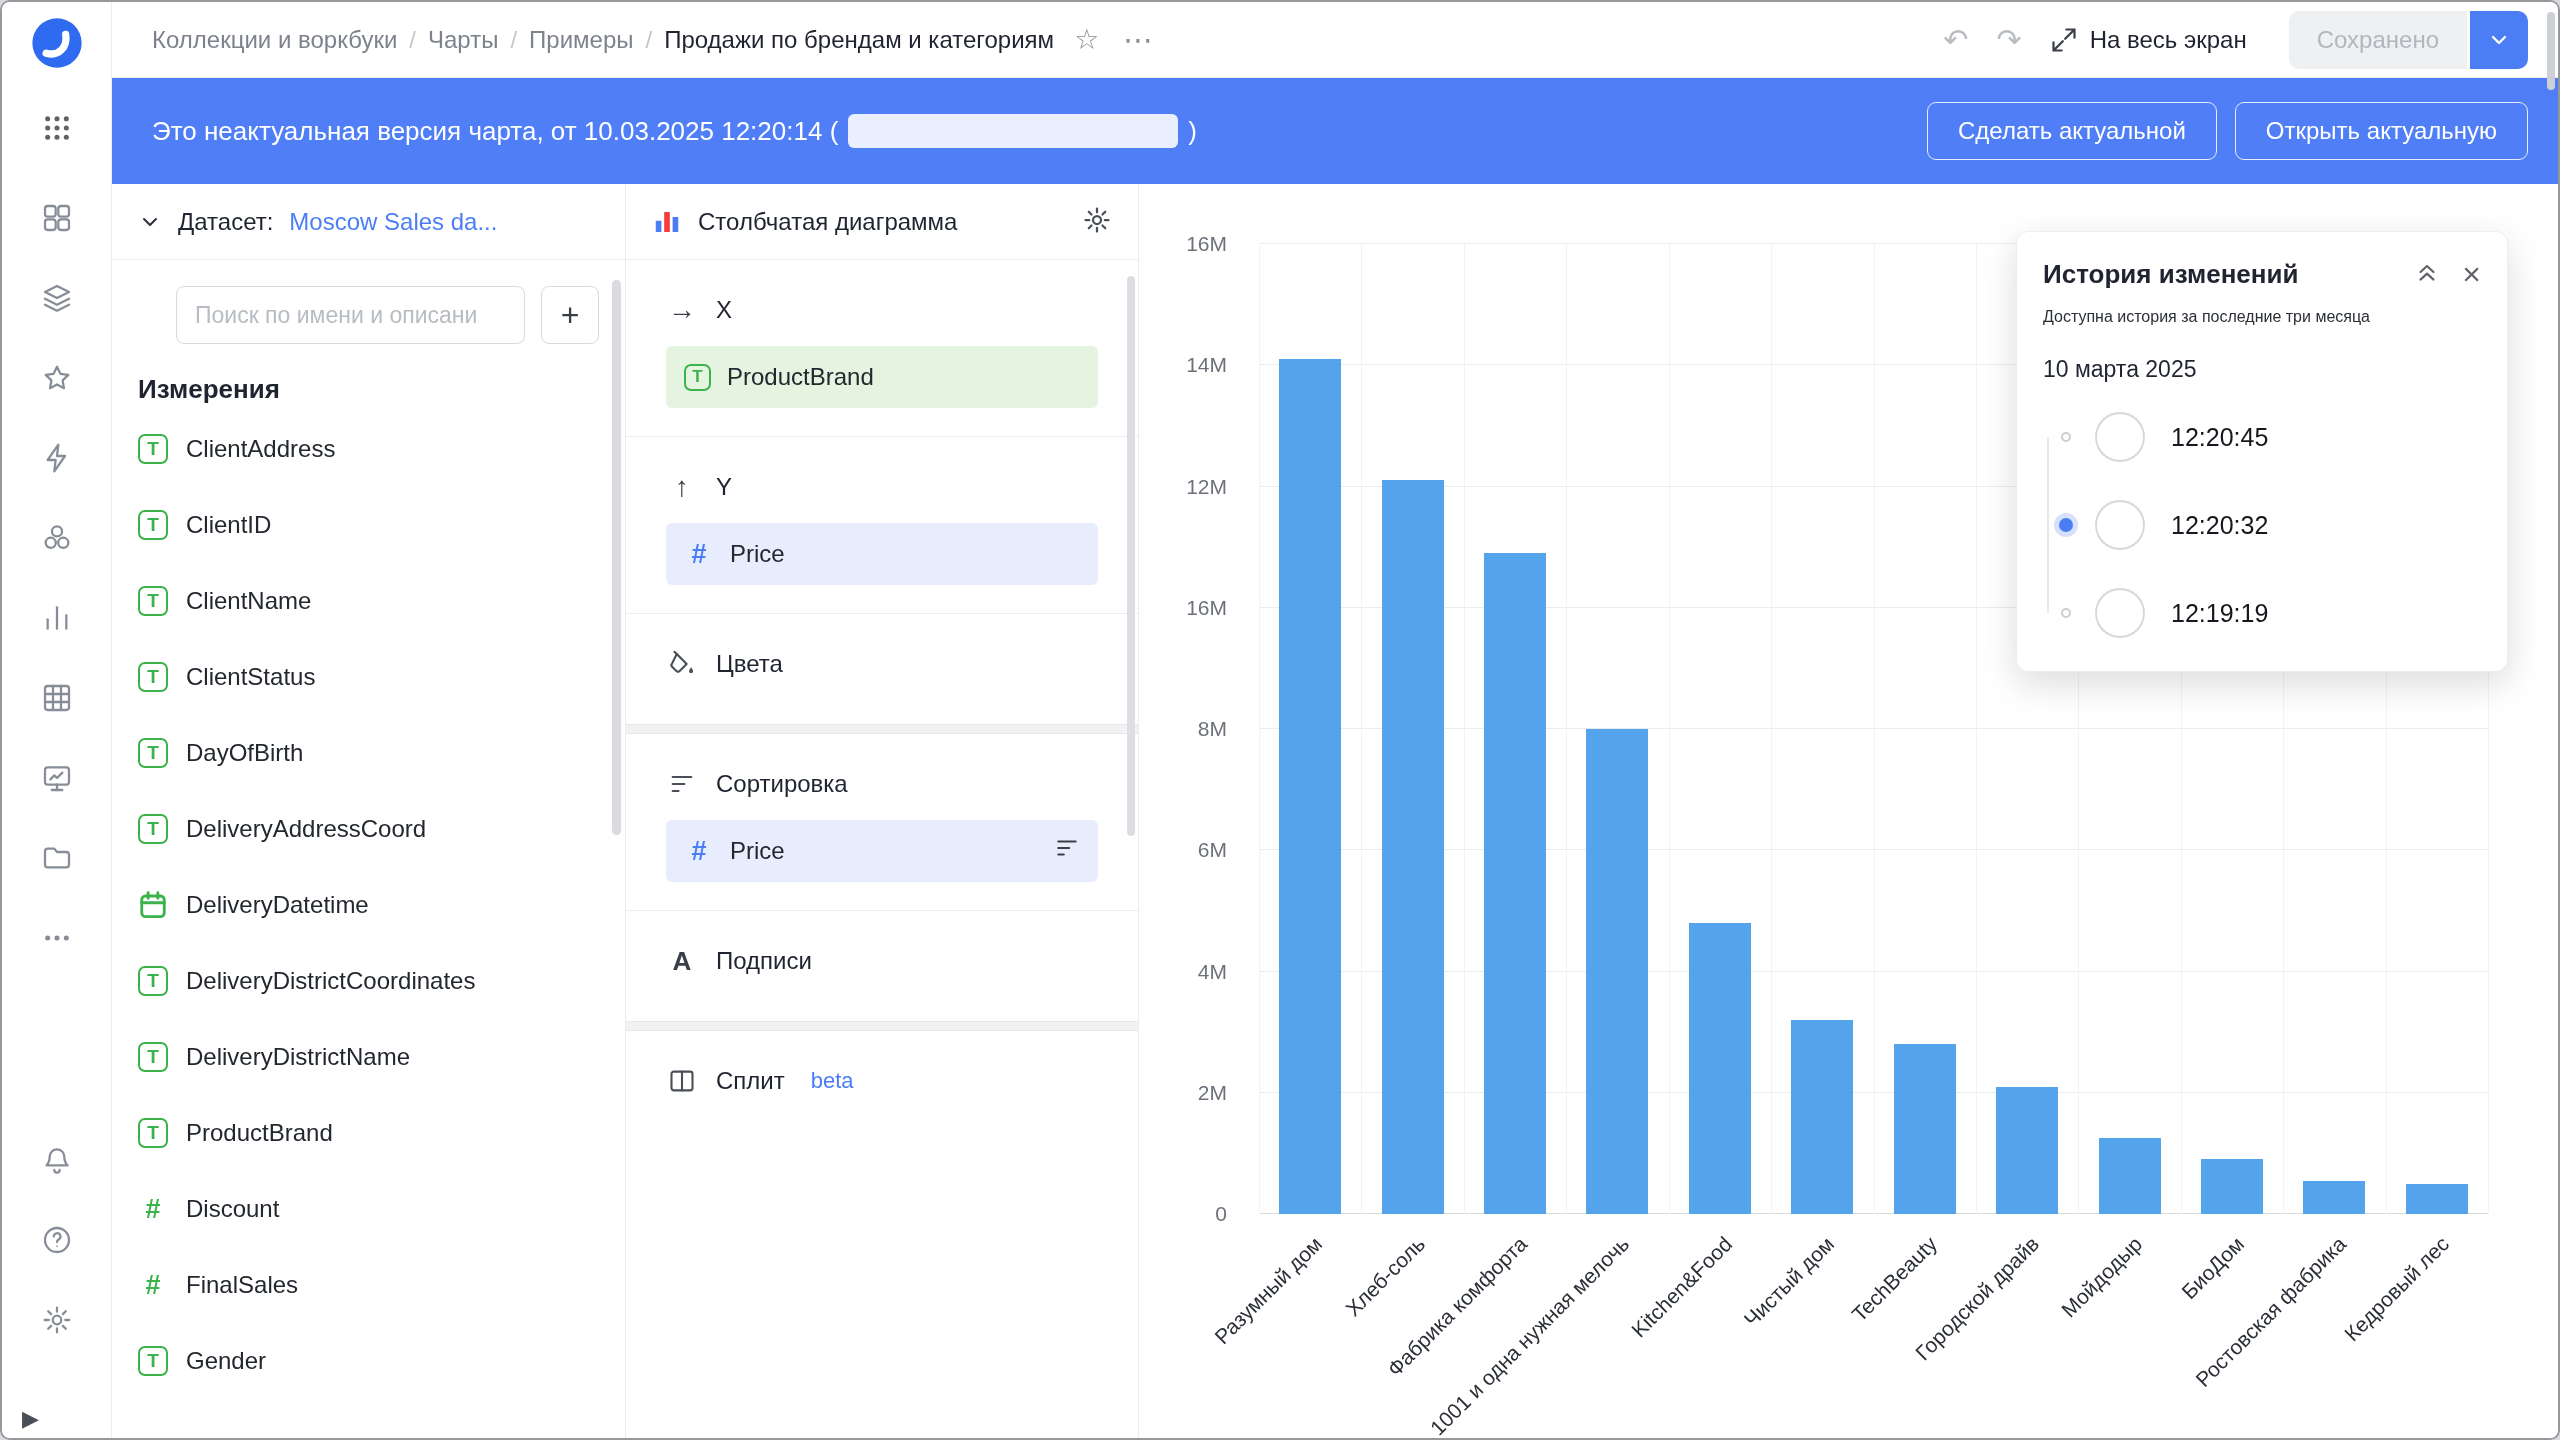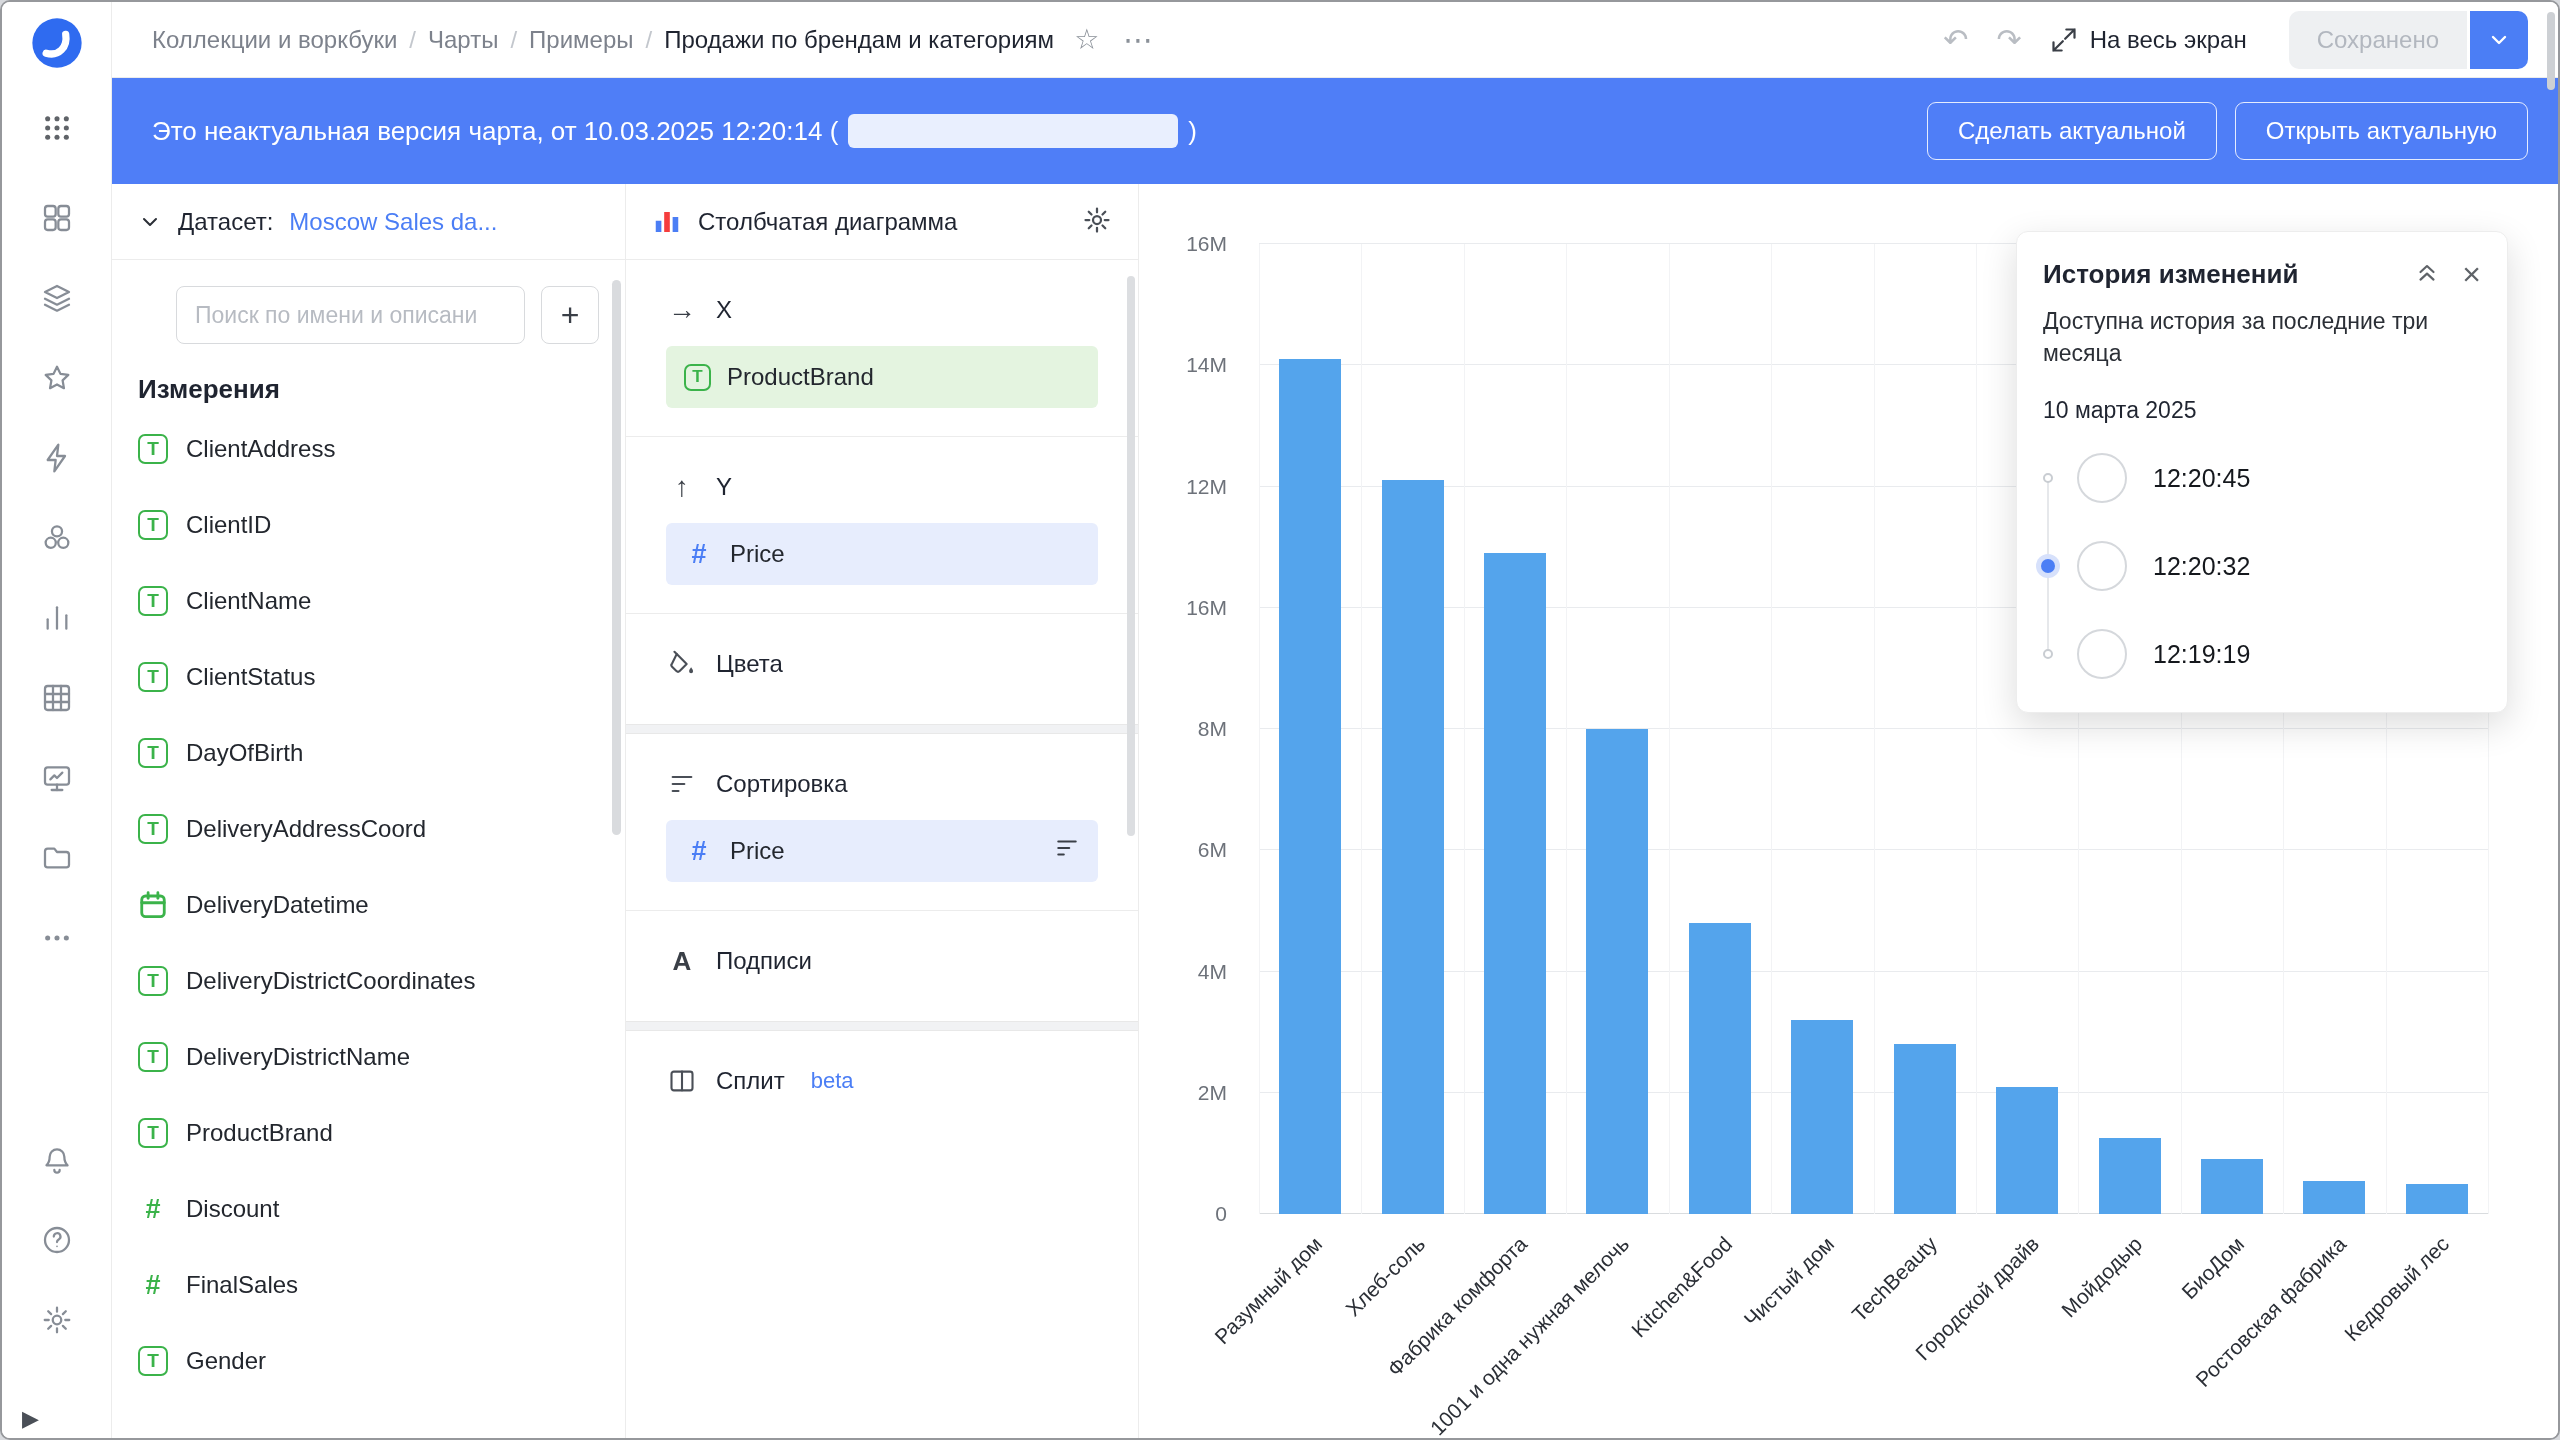--- a/index.html
+++ b/index.html
@@ -107,25 +107,25 @@
   .xl{position:absolute;top:calc(100% + 18px);white-space:nowrap;font-size:21px;color:#2b2f36;
       transform-origin:100% 0;transform:translateX(-100%) rotate(-45deg);}
   
   .hist{position:absolute;top:229px;right:50px;width:492px;background:#fff;border:1px solid #ededed;
         border-radius:12px;box-shadow:0 12px 36px rgba(0,0,0,.14);z-index:10;padding:26px 0 14px;}
   .hist-head{display:flex;align-items:center;padding:0 26px;}
   .hist-title{font-size:26px;font-weight:700;}
   .hist-icons{margin-left:auto;display:flex;align-items:center;gap:22px;}
   .hist-collapse svg{stroke:#5f6368;fill:none;stroke-width:2;stroke-linecap:round;stroke-linejoin:round;cursor:pointer;}
   .hist-close{font-size:32px;color:#5f6368;cursor:pointer;line-height:1;}
-  .hist-sub{padding:16px 48px 0 26px;font-size:23px;color:#2b2f36;line-height:1.38;}
+  .hist-sub{padding:16px 48px 0 26px;font-size:16px;color:#2b2f36;line-height:1.38;}
   .hist-date{padding:28px 26px 6px;font-size:23px;color:#1f2430;}
   .hlist{position:relative;margin-top:4px;}
   .hlist::before{content:'';position:absolute;left:30px;top:44px;bottom:44px;width:2px;background:#e6e8eb;}
-  .hrow{position:relative;height:88px;display:flex;align-items:center;padding:0 26px;cursor:pointer;}
+  .hrow{position:relative;height:88px;display:flex;align-items:center;padding:0 44px;cursor:pointer;}
   .hrow.highlighted{background:#e8edf9;}
   .tl-dot{width:10px;height:10px;border:2px solid #c9cdd2;border-radius:50%;background:#fff;
           flex:none;margin-right:24px;position:relative;z-index:1;}
   .tl-dot.sel{width:14px;height:14px;border:none;background:#4b7ef5;box-shadow:0 0 0 5px #d7e1fb;
               margin-left:-2px;margin-right:22px;}
   .vcircle{width:50px;height:50px;border:2px solid #d5d8dc;border-radius:50%;background:#fff;
            flex:none;margin-right:26px;cursor:pointer;}
   .vtime{font-size:25px;color:#15181d;}
   
   .page-scroll{position:absolute;right:3px;top:10px;width:8px;height:78px;background:#cdd0d4;border-radius:4px;z-index:20;cursor:pointer;}

